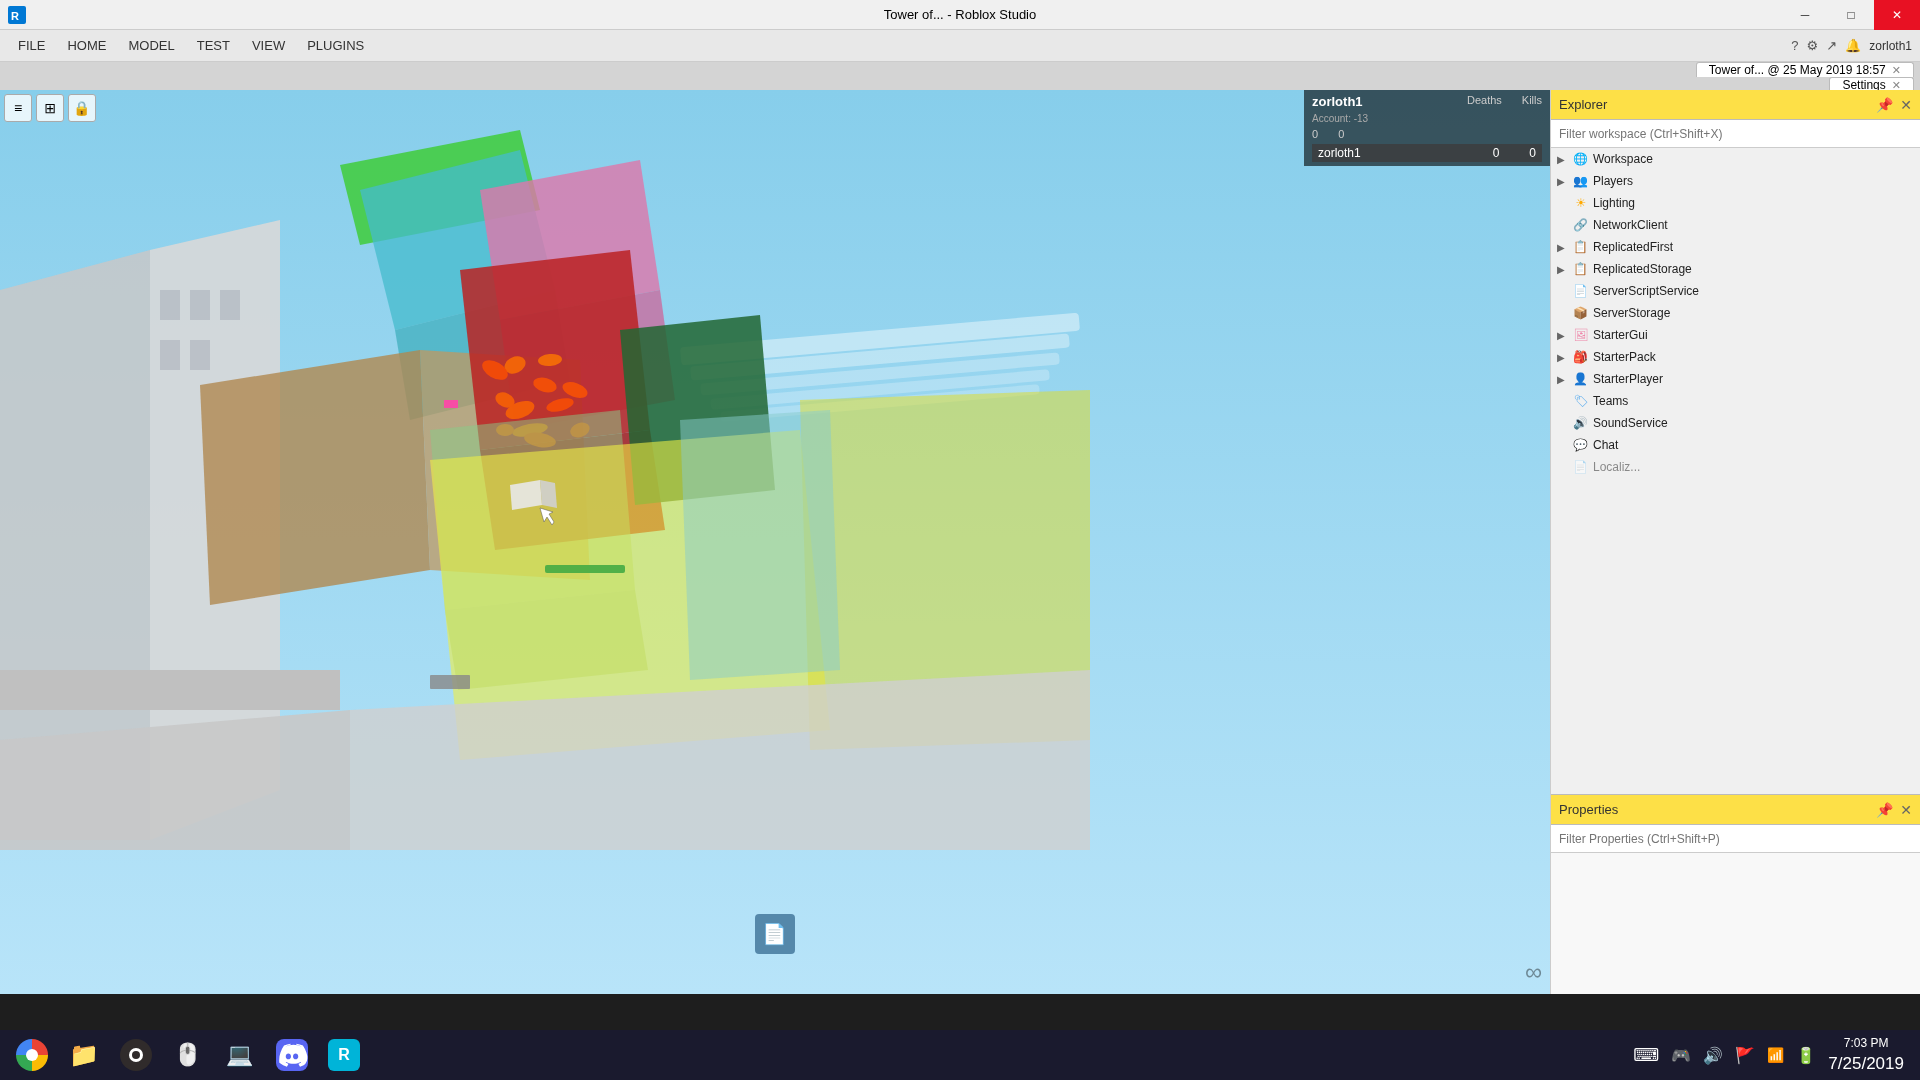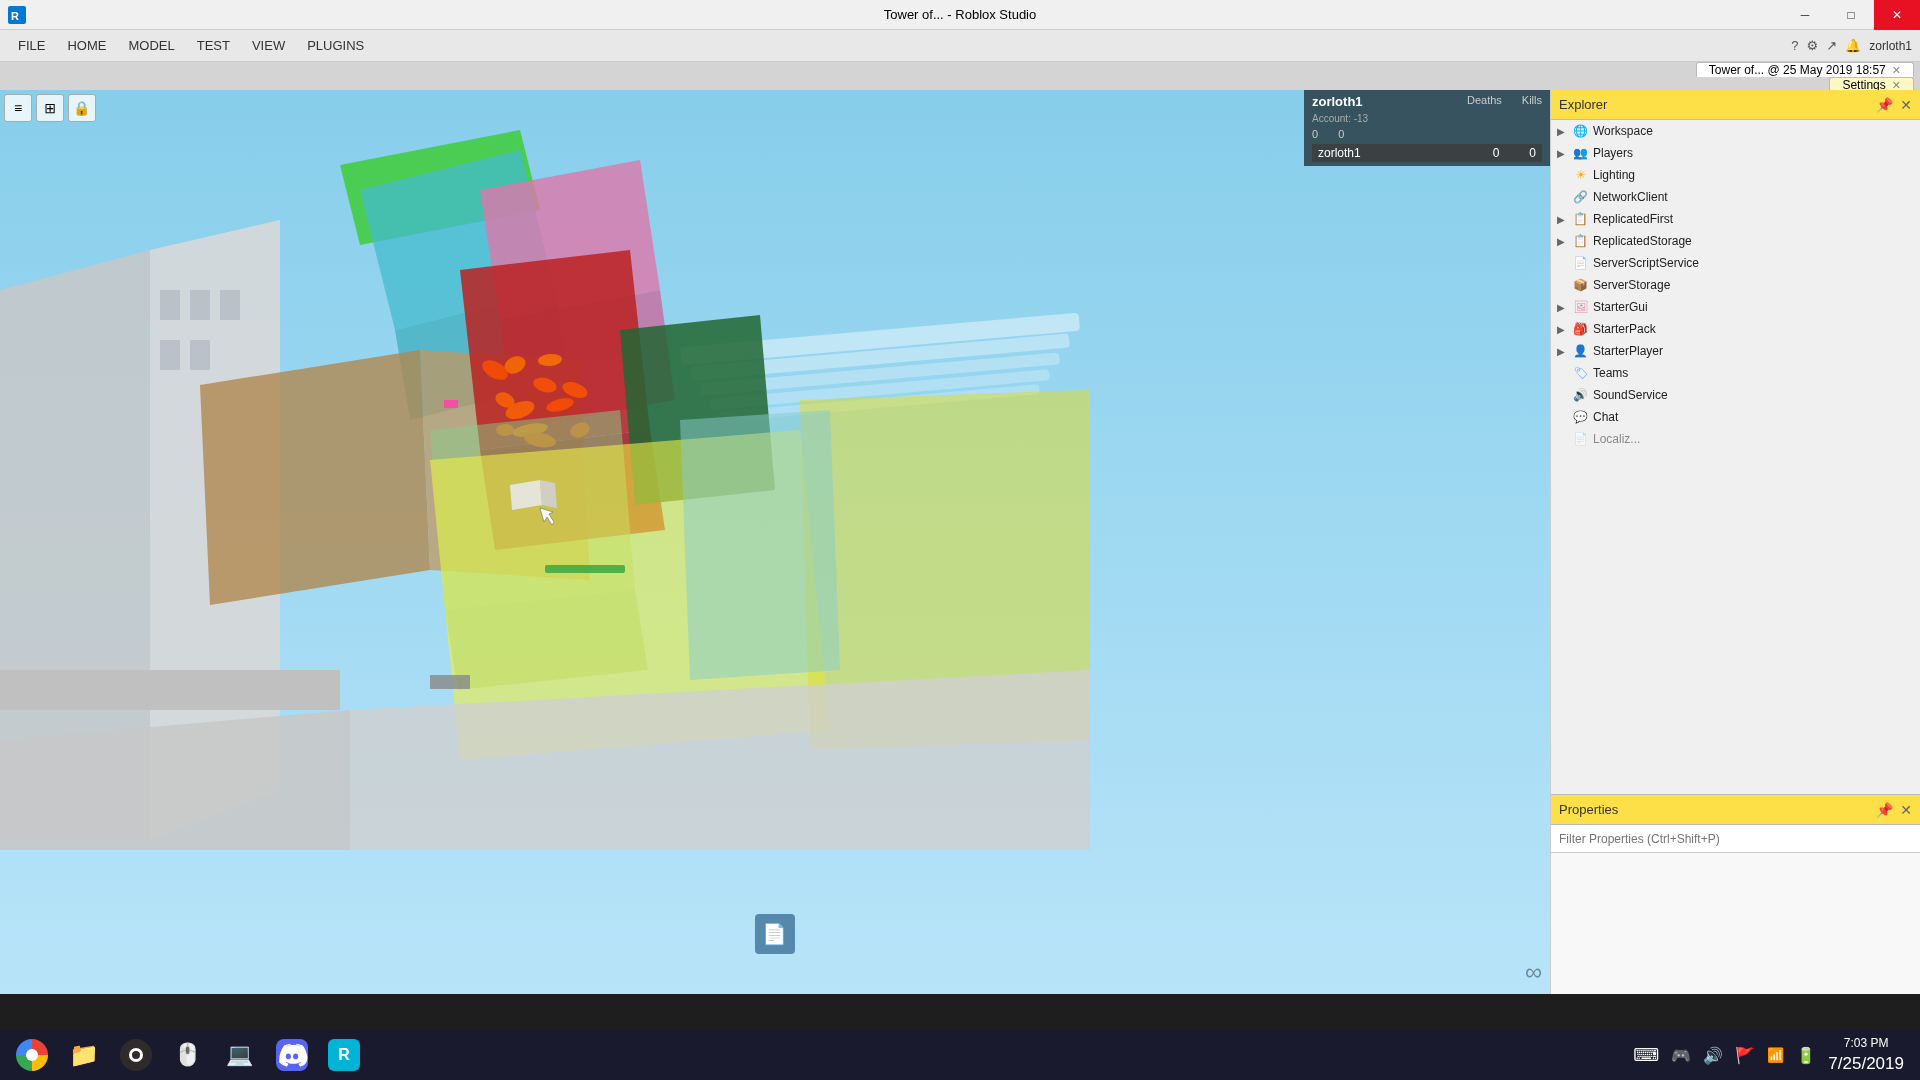--- a/index.html
+++ b/index.html
@@ -60,21 +60,21 @@
       height: 28px;
       background: #d4d4d4;
       display: flex;
       align-items: flex-end;
       padding: 0 4px;
       flex-direction: column;
     }
     .tab {
       height: 24px;
       padding: 0 12px;
-      background: #fef9c3;
+      background: #ffffff;
       border: 1px solid #bbb;
       border-bottom: none;
       display: flex;
       align-items: center;
       gap: 6px;
       font-size: 12px;
       cursor: pointer;
       margin-right: 2px;
       border-radius: 3px 3px 0 0;
     }
@@ -498,20 +498,21 @@
   <div id="explorer">
 
     <div class="panel-header">
       <span>Explorer</span>
       <div class="panel-header-controls">
         <span style="cursor:pointer;">📌</span>
         <span style="cursor:pointer;">✕</span>
       </div>
     </div>
 
+    <input type="text" class="filter-input" placeholder="Filter workspace (Ctrl+Shift+X)" style="">
 
     <div class="explorer-tree">
 
       <div class="tree-item">
         <span class="arrow">▶</span>
         <span class="item-icon icon-workspace">🌐</span>
         <span class="item-label">Workspace</span>
       </div>
 
       <div class="tree-item">

